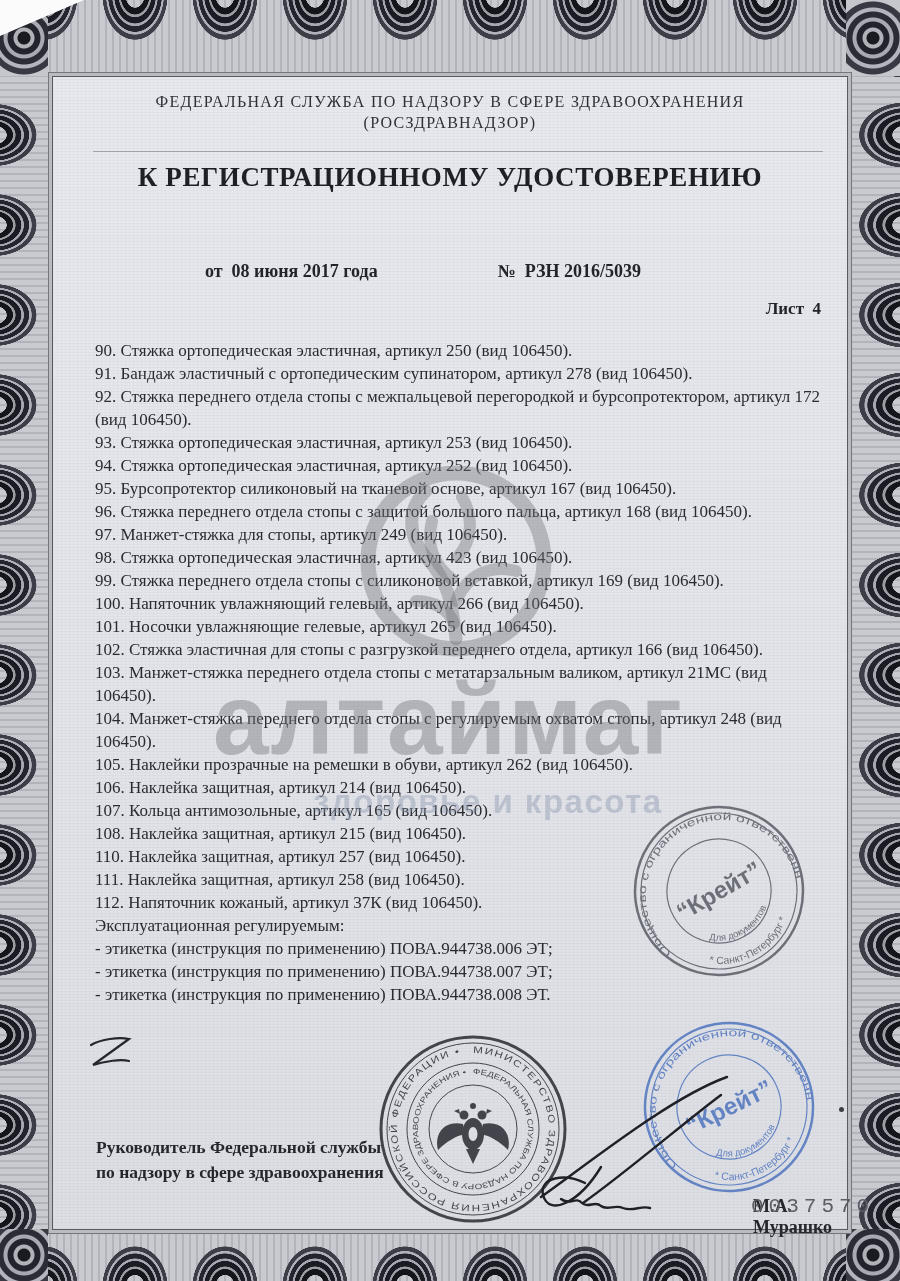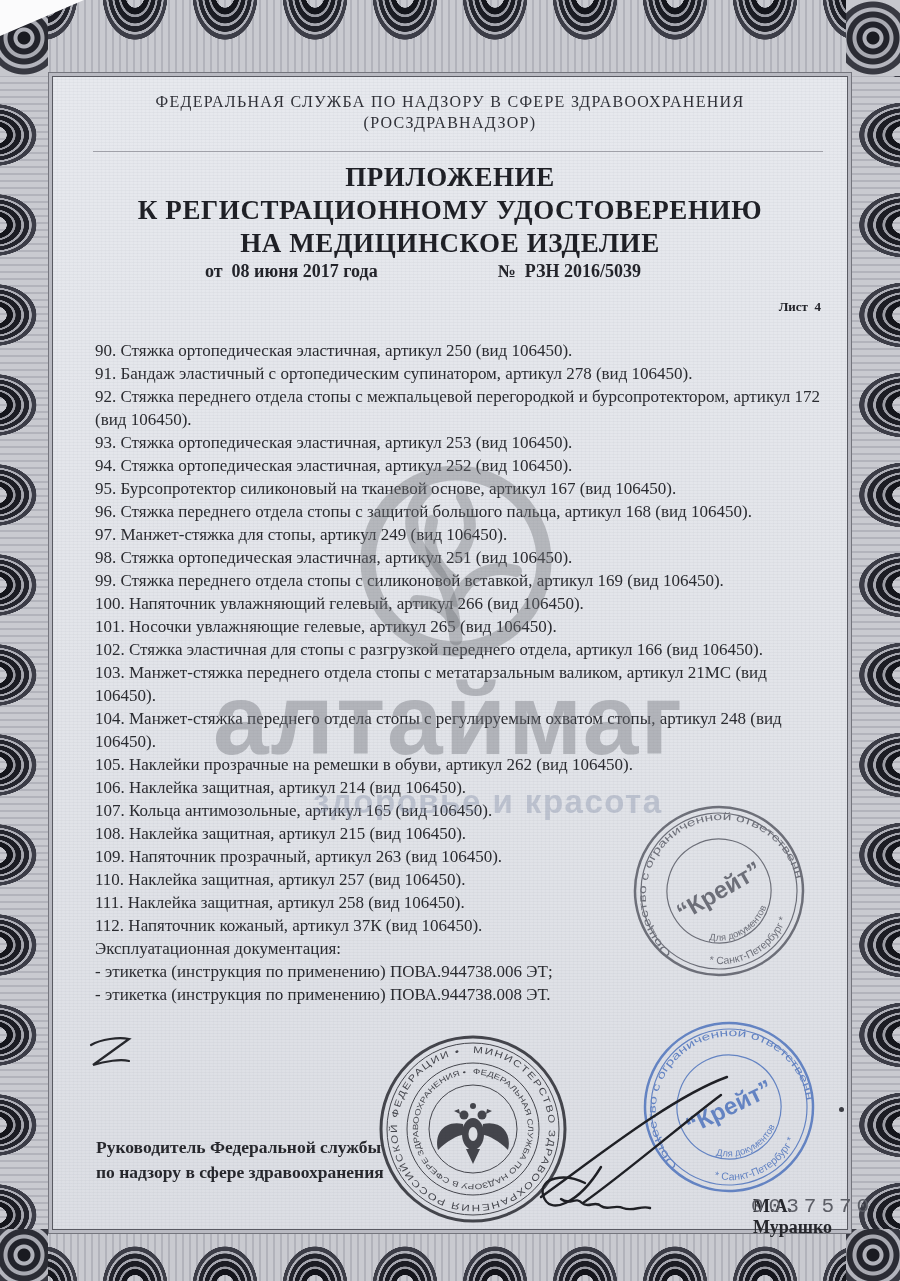--- a/index.html
+++ b/index.html
@@ -85,21 +85,21 @@
       repeating-linear-gradient(90deg,rgba(110,115,130,.04) 0 1px,rgba(0,0,0,0) 1px 4px);}
 
   
   .org{position:absolute;left:0;right:0;top:14px;text-align:center;color:#2f3037;
     font-size:16px;letter-spacing:1.3px;line-height:21px;}
   .rule{position:absolute;left:40px;top:74px;width:730px;height:1px;background:#94959d;opacity:.85;}
   .title{position:absolute;left:0;right:0;top:84px;text-align:center;color:#1f2026;
     font-weight:bold;font-size:27px;line-height:33px;letter-spacing:.6px;}
   .dateline{position:absolute;left:152px;top:184px;display:flex;gap:120px;
     font-weight:bold;font-size:18px;color:#23242a;white-space:pre;}
-  .sheet{position:absolute;right:26px;top:222px;font-weight:bold;font-size:13px;color:#23242a;white-space:pre;}
+  .sheet{position:absolute;right:26px;top:222px;font-weight:bold;font-size:17px;color:#23242a;white-space:pre;}
   .list{position:absolute;left:42px;top:262px;width:734px;color:#2a2b30;
     font-size:17px;line-height:23px;}
   .list p{margin:0;}
 
   
   .wm-logo{position:absolute;left:303px;top:384px;width:200px;height:200px;color:rgba(112,114,121,.40);}
   .wm-brand{position:absolute;left:160px;top:592px;width:520px;
     font-family:"Liberation Sans","DejaVu Sans",sans-serif;font-weight:bold;
     font-size:100px;letter-spacing:2px;color:rgba(112,114,122,.42);line-height:1;}
   .wm-tagline{position:absolute;left:260px;top:706px;
@@ -138,59 +138,57 @@
   <div class="paper">
 
     <div class="org">
       <div>ФЕДЕРАЛЬНАЯ СЛУЖБА ПО НАДЗОРУ В СФЕРЕ ЗДРАВООХРАНЕНИЯ</div>
       <div>(РОСЗДРАВНАДЗОР)</div>
     </div>
 
     <div class="rule"></div>
 
     <div class="title">
-      <div>ПРИЛОЖЕНИЕ</div>
       <div>К РЕГИСТРАЦИОННОМУ УДОСТОВЕРЕНИЮ</div>
-      <div>НА МЕДИЦИНСКОЕ ИЗДЕЛИЕ</div>
     </div>
 
     <div class="dateline">
       <span>от  08 июня 2017 года</span>
       <span>№  РЗН 2016/5039</span>
     </div>
 
     <div class="sheet">Лист  4</div>
 
     <div class="list">
 
     <p>90. Стяжка ортопедическая эластичная, артикул 250 (вид 106450).</p>
         <p>91. Бандаж эластичный с ортопедическим супинатором, артикул 278 (вид 106450).</p>
         <p>92. Стяжка переднего отдела стопы с межпальцевой перегородкой и бурсопротектором, артикул 172 (вид 106450).</p>
         <p>93. Стяжка ортопедическая эластичная, артикул 253 (вид 106450).</p>
         <p>94. Стяжка ортопедическая эластичная, артикул 252 (вид 106450).</p>
         <p>95. Бурсопротектор силиконовый на тканевой основе, артикул 167 (вид 106450).</p>
         <p>96. Стяжка переднего отдела стопы с защитой большого пальца, артикул 168 (вид 106450).</p>
         <p>97. Манжет-стяжка для стопы, артикул 249 (вид 106450).</p>
-        <p>98. Стяжка ортопедическая эластичная, артикул 251 (вид 106450).</p>
+        <p>98. Стяжка ортопедическая эластичная, артикул 423 (вид 106450).</p>
         <p>99. Стяжка переднего отдела стопы с силиконовой вставкой, артикул 169 (вид 106450).</p>
         <p>100. Напяточник увлажняющий гелевый, артикул 266 (вид 106450).</p>
         <p>101. Носочки увлажняющие гелевые, артикул 265 (вид 106450).</p>
         <p>102. Стяжка эластичная для стопы с разгрузкой переднего отдела, артикул 166 (вид 106450).</p>
         <p>103. Манжет-стяжка переднего отдела стопы с метатарзальным валиком, артикул 21МС (вид 106450).</p>
         <p>104. Манжет-стяжка переднего отдела стопы с регулируемым охватом стопы, артикул 248 (вид 106450).</p>
         <p>105. Наклейки прозрачные на ремешки в обуви, артикул 262 (вид 106450).</p>
         <p>106. Наклейка защитная, артикул 214 (вид 106450).</p>
         <p>107. Кольца антимозольные, артикул 165 (вид 106450).</p>
         <p>108. Наклейка защитная, артикул 215 (вид 106450).</p>
-        <p>109. Напяточник прозрачный, артикул 263 (вид 106450).</p>
         <p>110. Наклейка защитная, артикул 257 (вид 106450).</p>
         <p>111. Наклейка защитная, артикул 258 (вид 106450).</p>
         <p>112. Напяточник кожаный, артикул 37К (вид 106450).</p>
-        <p>Эксплуатационная документация:</p>
+        <p>Эксплуатационная регулируемым:</p>
         <p>- этикетка (инструкция по применению) ПОВА.944738.006 ЭТ;</p>
+        <p>- этикетка (инструкция по применению) ПОВА.944738.007 ЭТ;</p>
         <p>- этикетка (инструкция по применению) ПОВА.944738.008 ЭТ.</p>
       </div>
 
     <div class="wm-logo">
       <svg viewBox="0 0 200 200">
         <g fill="none" stroke="currentColor" stroke-linecap="round">
           <circle cx="100" cy="100" r="88" stroke-width="15"></circle>
           <path d="M100 178 C 96 140 92 120 70 96 C 52 76 50 48 70 30" stroke-width="13"></path>
           <path d="M100 140 C 112 112 136 104 160 110" stroke-width="12"></path>
           <path d="M96 118 C 78 104 70 84 76 60" stroke-width="12"></path>

